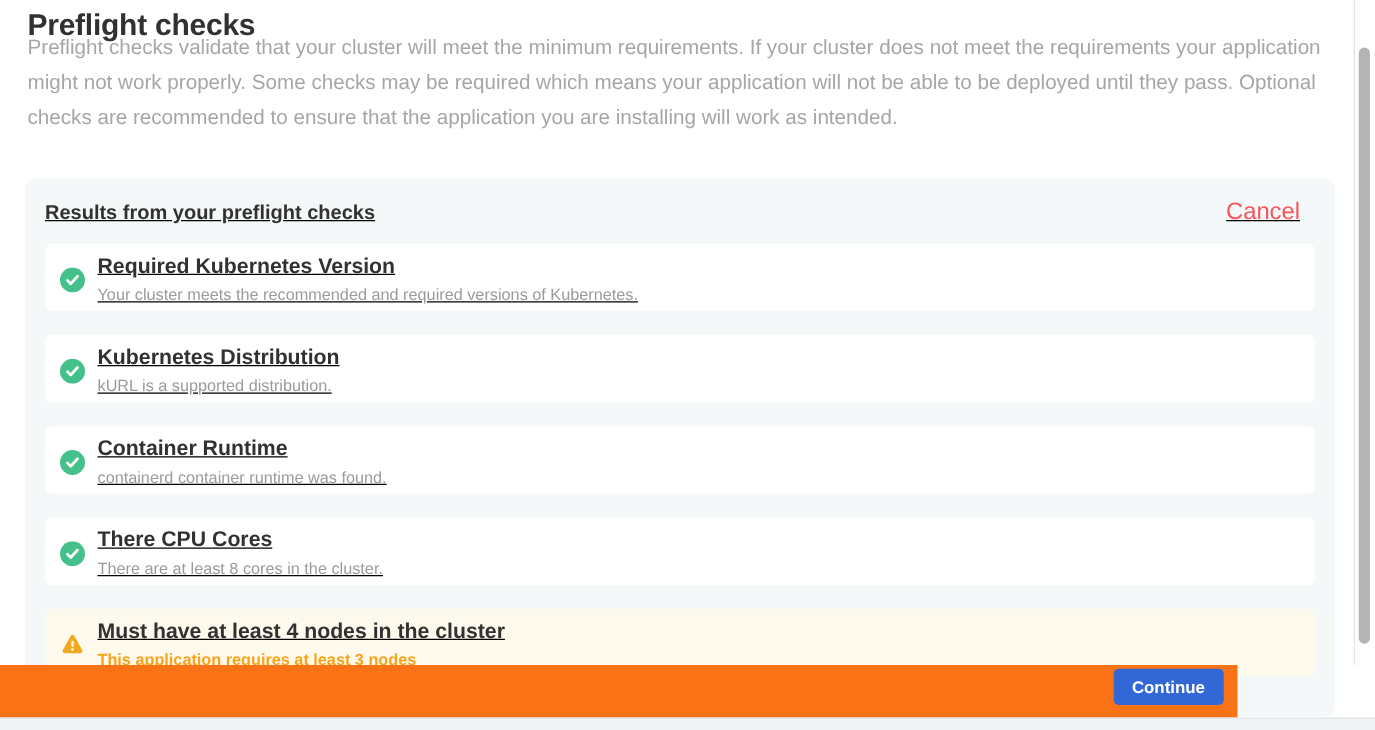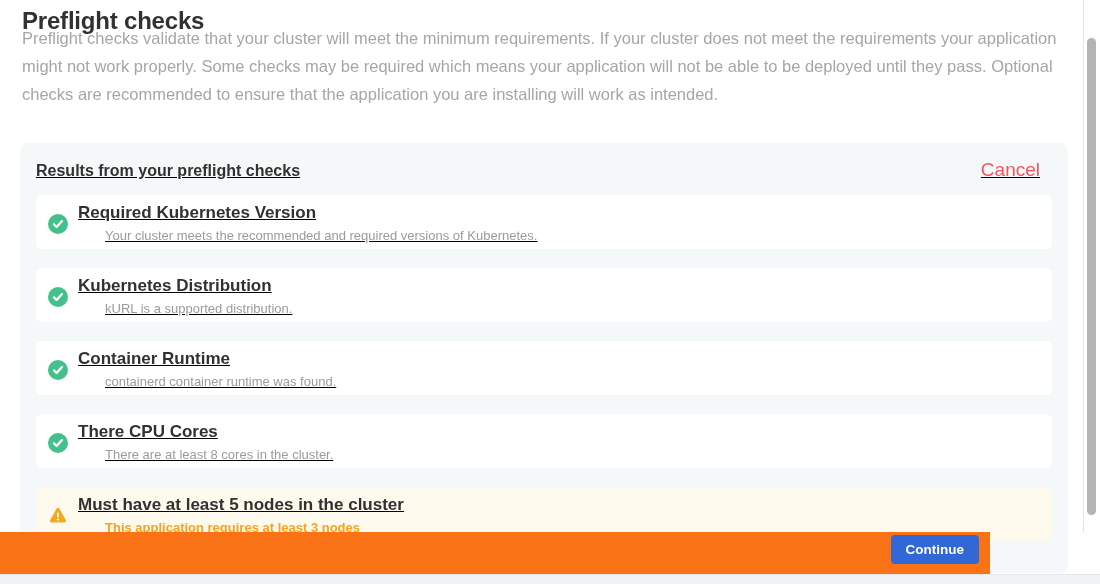--- a/index.html
+++ b/index.html
@@ -81,21 +81,20 @@
     font-size: 17px;
     font-weight: 700;
     color: #313131;
     line-height: 21px;
     margin-top: 1px;
   }
   .check-message {
     font-size: 13px;
     color: #9b9b9b;
     margin-top: 5px;
-    margin-left: 27px;
   }
   .check-card.warning .check-message { color: #f7a41d; font-weight: 700; }
 
   .content-right-border {
     position: absolute;
     left: 1083px; top: 0;
     width: 1px; height: 532px;
     background: #e4e4e4;
     z-index: 2;
   }
@@ -212,21 +211,21 @@
 
   <div class="check-card warning">
     <span class="check-icon">
       <svg viewBox="0 0 20 20">
           <path d="M8.55 2.7a1.68 1.68 0 0 1 2.9 0l6.3 11.3a1.68 1.68 0 0 1-1.45 2.5H3.7a1.68 1.68 0 0 1-1.45-2.5z" fill="#f2a91d"></path>
           <rect x="9.1" y="6.6" width="1.8" height="4.9" rx="0.9" fill="#ffffff"></rect>
           <circle cx="10" cy="13.6" r="1.1" fill="#ffffff"></circle>
         </svg>
     </span>
     <div class="check-text">
-      <div class="check-title">Must have at least 5 nodes in the cluster</div>
+      <div class="check-title">Must have at least 4 nodes in the cluster</div>
       <div class="check-message">This application requires at least 3 nodes</div>
     </div>
   </div>
 </div>
 
 <div class="content-right-border"></div>
 
 <div class="scroll-track">
   <div class="scroll-thumb"></div>
 </div>

